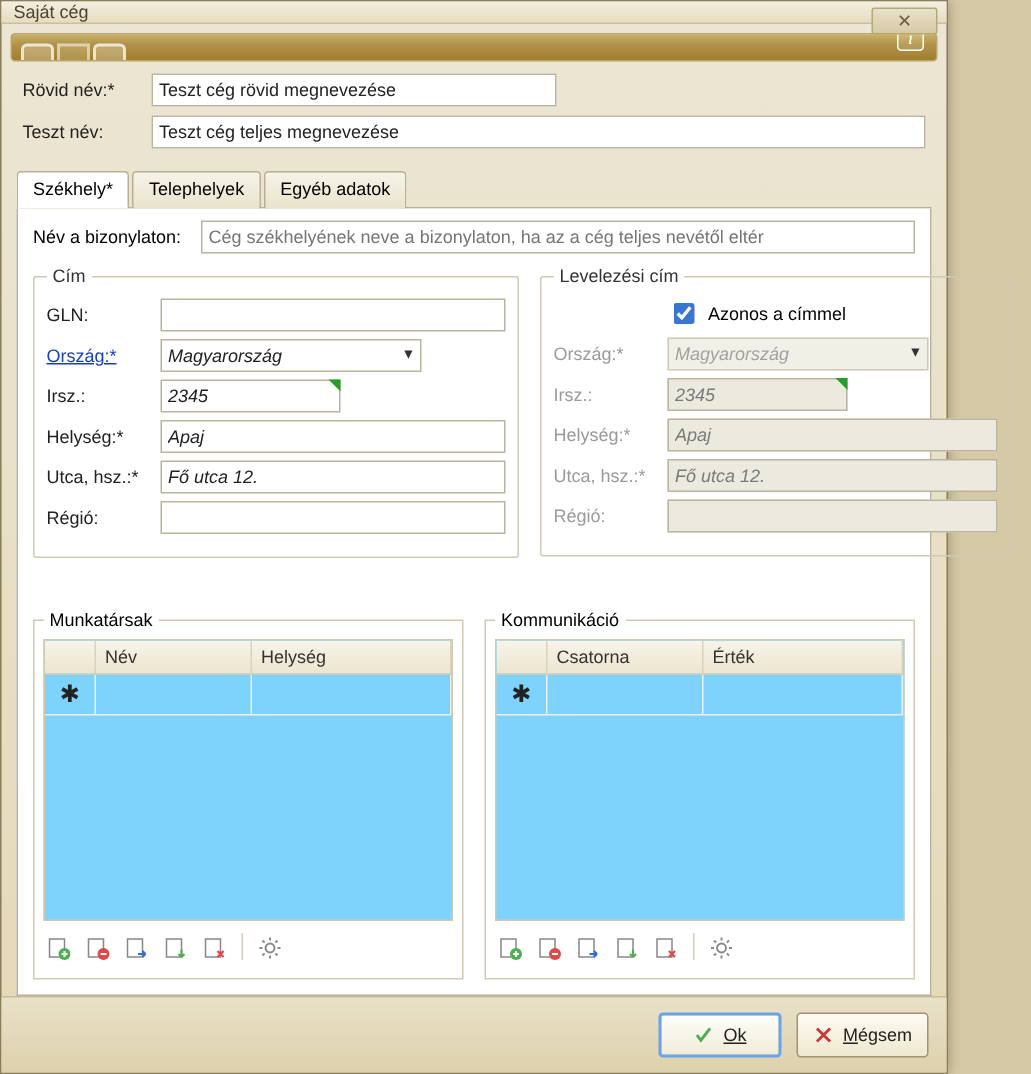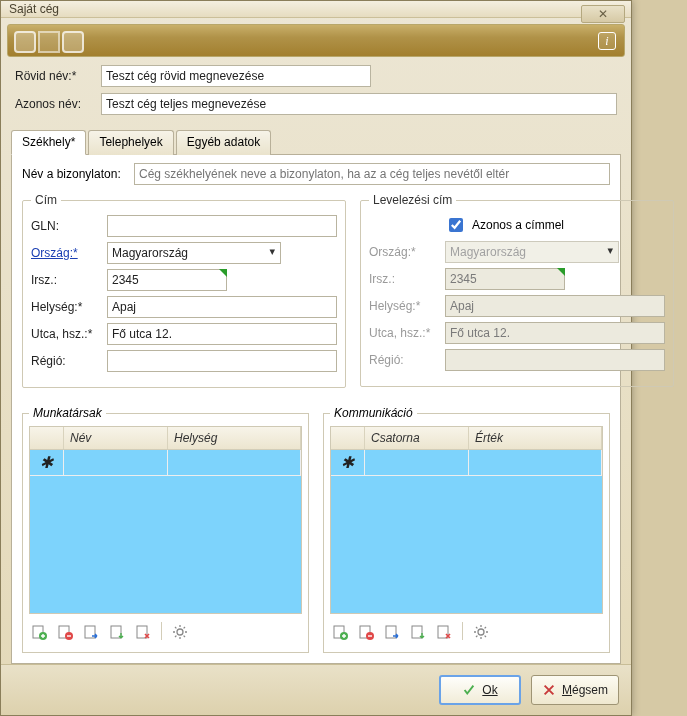--- a/index.html
+++ b/index.html
@@ -27,40 +27,40 @@
 .bizrow { display:flex; align-items:center; margin-bottom:8px; }
 .bizrow .lbl { width:112px; }
 .bizrow input { flex:1; }
 .two { display:flex; gap:14px; }
 .col { flex:1; }
 fieldset.grp { border:1px solid #cfc9b4; border-radius:2px; padding:8px 8px 10px 8px; margin:0 0 10px 0; }
 fieldset.grp > legend { padding:0 4px; color:#333; }
 .frow { display:flex; align-items:center; margin-bottom:5px; }
 .frow .flbl { width:76px; color:#222; }
 .frow .flbl.dim { color:#9a9a9a; }
-.frow input, .frow select { width: 174px; }
+.frow input, .frow select { width: 174px; font-style: italic; }
 .frow input.short { width:120px; }
 .frow .link { color:#1a3fb3; text-decoration:underline; cursor:pointer; }
 .dd { position:relative; display:inline-block; }
 .dd select { appearance:none; -webkit-appearance:none; padding-right:18px; }
 .dd::after { content:"▾"; position:absolute; right:6px; top:3px; color:#333; pointer-events:none; font-size:11px; }
 .grn { position:relative; }
 .grn::after { content:""; position:absolute; right:0; top:0; border-top:8px solid #2a9c2a; border-left:8px solid transparent; }
 .chk { display:flex; align-items:center; gap:6px; margin-left:76px; margin-bottom:6px; }
 .chk input { width:14px; height:14px; accent-color:#3a75d1; }
 .grid { border:1px solid #cfc9b4; height:188px; background:#7dd3fc; position:relative; overflow:hidden; }
 .ghead { display:flex; background:linear-gradient(#f7f4e9,#ece5cf); border-bottom:1px solid #d3cdb8; }
 .ghead .gc { padding:4px 6px; border-right:1px solid #d9d3bd; color:#333; }
 .gbody .gr { display:flex; border-bottom:1px solid #eee; }
 .gbody .gc { padding:3px 6px; border-right:1px solid #eee; min-height:20px; }
 .gc.c0 { width:34px; text-align:center; }
 .gc.c1 { width:104px; }
 .gc.c2 { flex:1; }
 .newrow .gc.c0 { font-size:16px; color:#222; }
-.secwrap { margin-top:8px;font-style:italic; }
+.secwrap { margin-top:24px; }
 fieldset.sec { border:1px solid #cfc9b4; padding:6px 6px 8px 6px; margin:0; }
 fieldset.sec > legend { padding:0 4px; }
 .iconbar { display:flex; gap:6px; margin-top:6px; padding:2px 0; }
 .ibtn { width:20px; height:20px; display:flex; align-items:center; justify-content:center; cursor:pointer; border-radius:2px; }
 .ibtn svg { width:16px; height:16px; }
 .footer { margin-top:auto; padding:10px 12px; display:flex; justify-content:flex-end; gap:10px; background:linear-gradient(#e9e1c8,#ddd1ad); border-top:1px solid #c8bd97;text-align:center; }
 .btn { min-width:82px; height:30px; border:1px solid #9e9474; border-radius:3px; background:linear-gradient(#fdfbf2,#efe8cf); display:flex; align-items:center; justify-content:center; gap:6px; cursor:pointer; padding:0 10px; }
 .btn.ok { border:2px solid #6aa3e8; background:linear-gradient(#fefefb,#f1ecd8); }
 .btn .txt { color:#222; }
 .btn .u { text-decoration:underline; }
@@ -82,21 +82,21 @@
     </div>
     <div class="info">i</div>
   </div>
 
   <div class="form-top">
     <div class="row">
       <span class="lbl">Rövid név:*</span>
       <input type="text" class="mid" value="Teszt cég rövid megnevezése" style="">
     </div>
     <div class="row">
-      <span class="lbl">Azonos név:</span>
+      <span class="lbl">Teszt név:</span>
       <input type="text" class="wide" value="Teszt cég teljes megnevezése" style="">
     </div>
   </div>
 
   <div class="tabs">
     <div class="tab active">Székhely*</div>
     <div class="tab">Telephelyek</div>
     <div class="tab">Egyéb adatok</div>
   </div>
 

